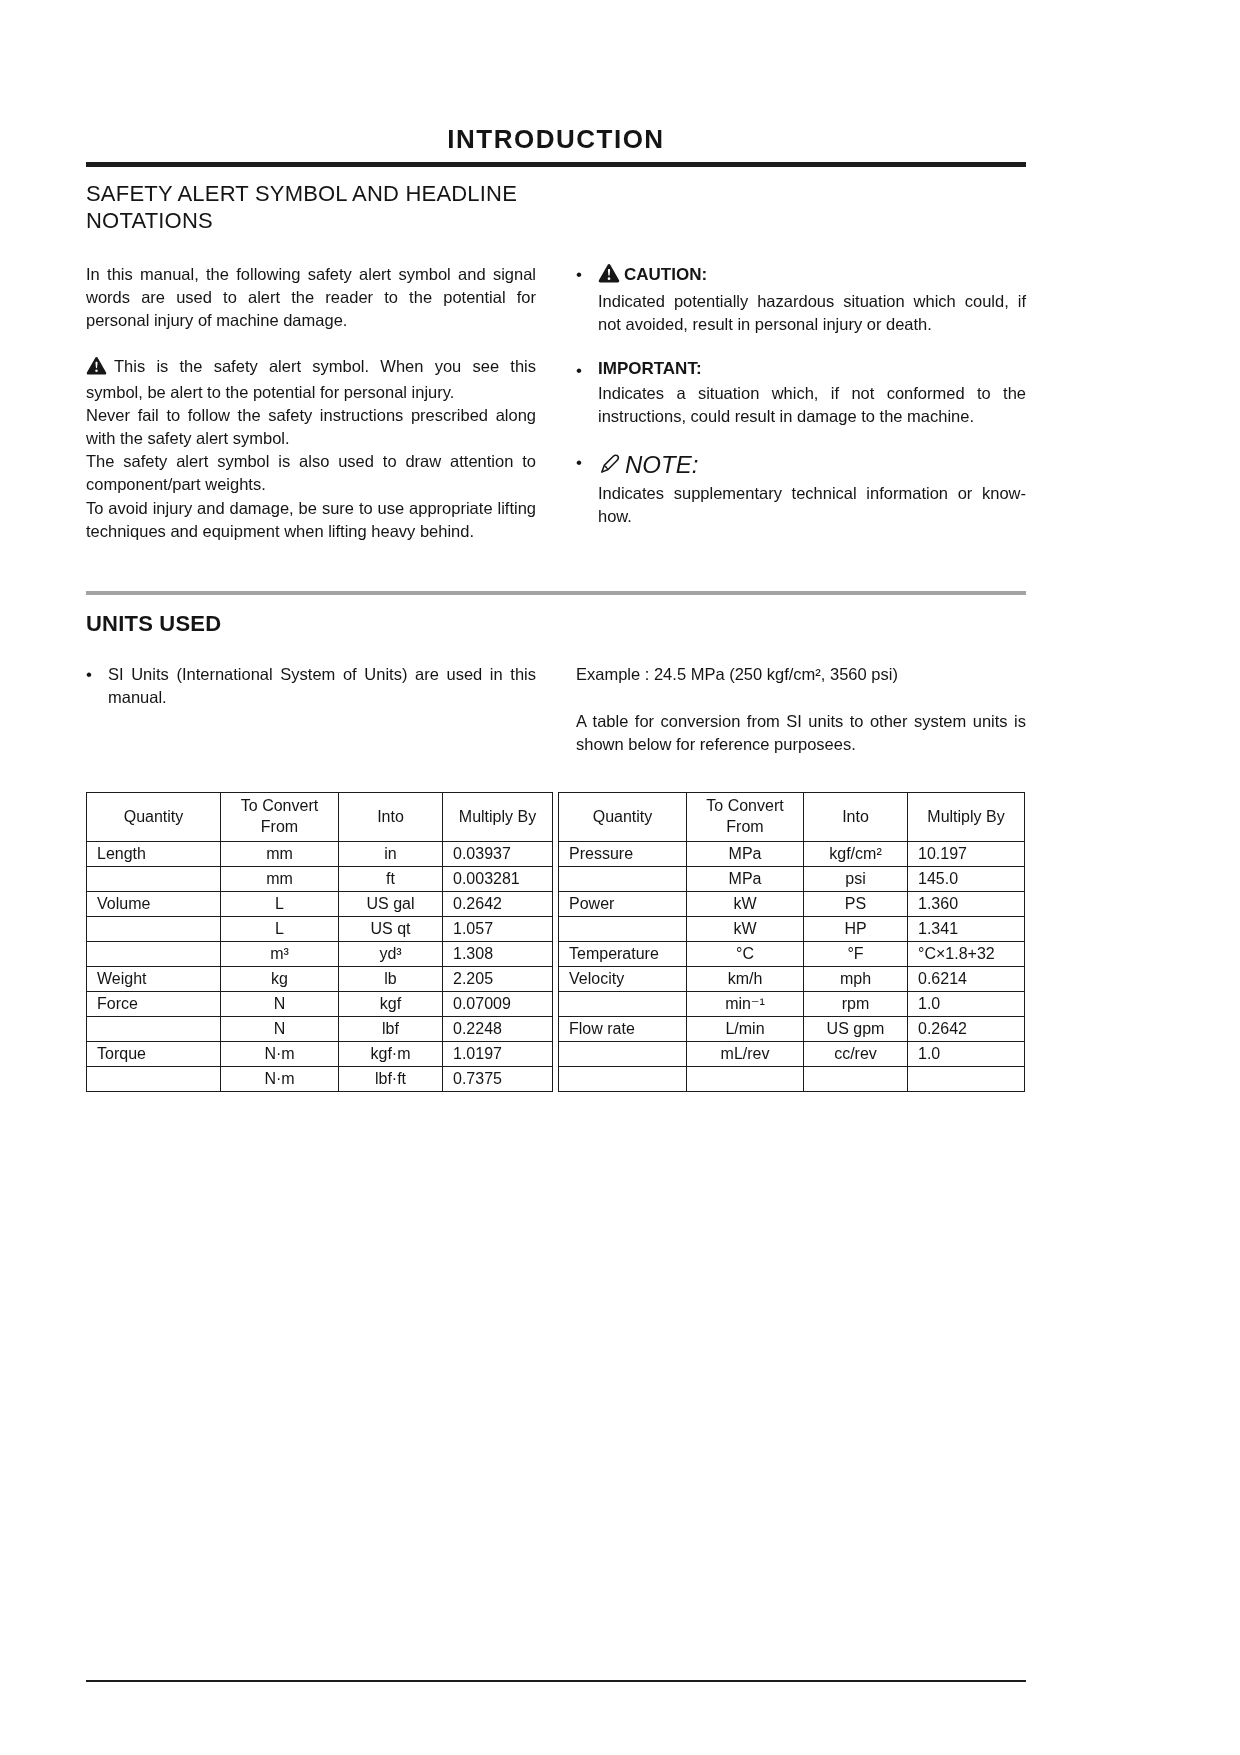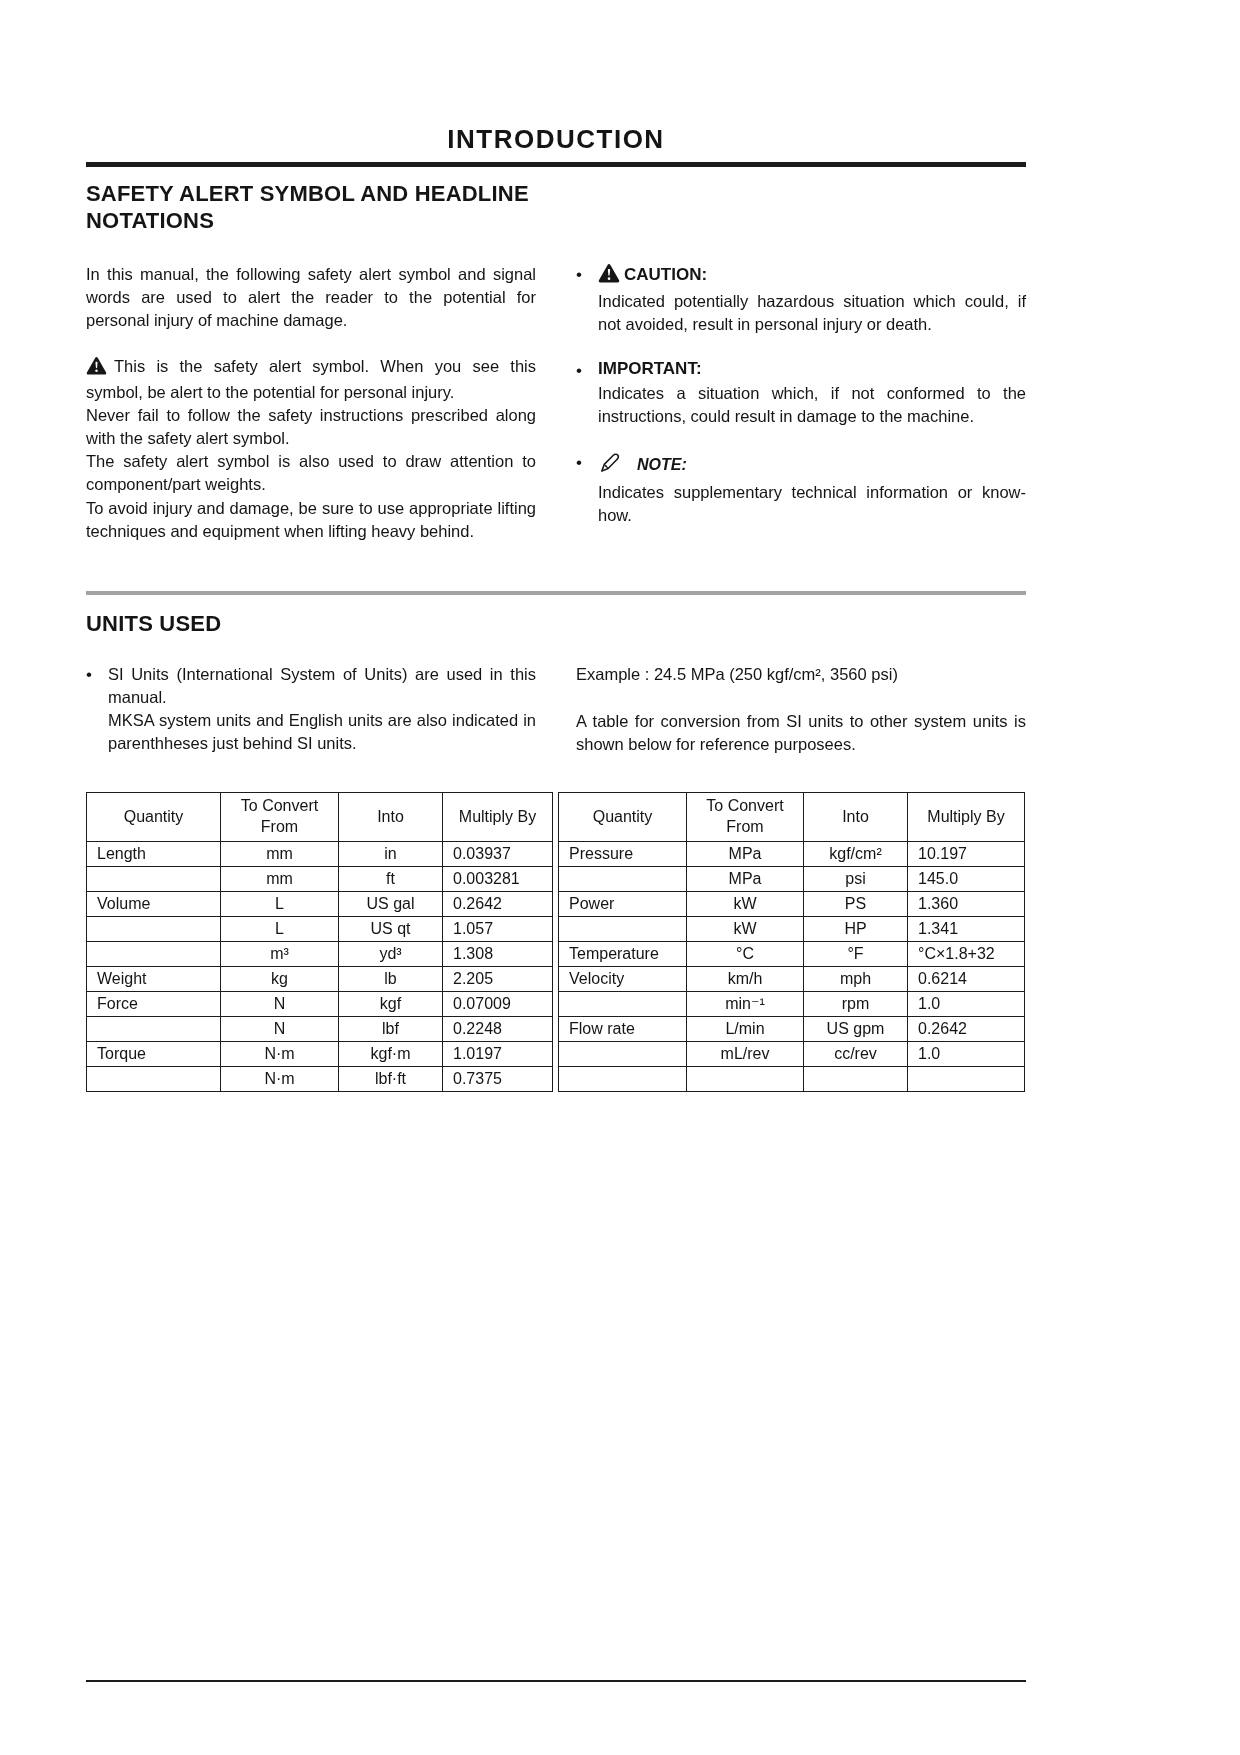--- a/index.html
+++ b/index.html
@@ -7,37 +7,37 @@
   body {
     width:1240px; height:1755px; position:relative;
     font-family:"Liberation Sans","DejaVu Sans",sans-serif;
     color:#151515;
   }
   .page { position:absolute; inset:0; padding-left:86px; padding-right:214px; }
 
   .doc-title { margin-top:124px; text-align:center; font-size:26px; font-weight:700; letter-spacing:1.5px; }
   .title-rule { margin-top:7px; border-top:3px solid #1c1c1c; height:5px; border-bottom:2px solid #1c1c1c; }
 
-  .section-heading { margin-top:14px; font-size:22px; font-weight:700; line-height:1.22; letter-spacing:.2px; }
+  .section-heading { margin-top:14px; font-size:22px; font-weight:400; line-height:1.22; letter-spacing:.2px; }
   .hl { display:block; }
 
   .cols { display:flex; gap:40px; margin-top:28px; }
   .col { flex:1 1 0; min-width:0; }
 
   .bt { font-size:16.5px; line-height:1.4; text-align:justify; }
   .alert-block { margin-top:23px; }
   .inline-icon { display:inline-block; vertical-align:-3px; margin-right:7px; }
 
   .notice { display:flex; margin-bottom:23px; }
   .notice:last-child { margin-bottom:0; }
   .bullet { width:22px; flex:0 0 22px; font-size:17px; line-height:1.45; }
   .notice-inner { flex:1; min-width:0; }
   .notice-head { display:flex; align-items:center; gap:4px; margin-bottom:3px; }
   .notice-label { font-size:17px; font-weight:700; }
-  .notice-label.italic { font-style:italic; font-weight:700; font-size:16px;margin-left:12px; }
+  .notice-label.italic { font-style:italic; font-weight:400; font-size:24px; }
 
   .section-divider { margin-top:48px; height:4px; background:#a3a3a3; }
   .units-heading { margin-top:16px; font-size:22px; font-weight:700; letter-spacing:.2px; }
   .units-cols { display:flex; gap:40px; margin-top:26px; }
   .bullet-row { display:flex; }
   .bullet-content { flex:1; min-width:0; }
   .units-example { font-size:16.5px; line-height:1.4; margin-bottom:24px; }
 
   .tables { display:flex; gap:5px; margin-top:36px; }
   table.conv { border-collapse:collapse; table-layout:fixed;padding-left:24px; }
@@ -127,21 +127,20 @@
 
   <div class="section-divider"></div>
   <h2 class="units-heading">UNITS USED</h2>
 
   <div class="units-cols">
     <div class="col">
       <div class="bullet-row">
         <span class="bullet">•</span>
         <div class="bullet-content">
           <p class="bt">SI Units (International System of Units) are used in this manual.</p>
-          <p class="bt">MKSA system units and English units are also indicated in parenthheses just behind SI units.</p>
         </div>
       </div>
     </div>
     <div class="col">
       <p class="units-example">Example : 24.5 MPa (250 kgf/cm², 3560 psi)</p>
       <p class="bt">A table for conversion from SI units to other system units is shown below for reference purposees.</p>
     </div>
   </div>
 
   <div class="tables">

